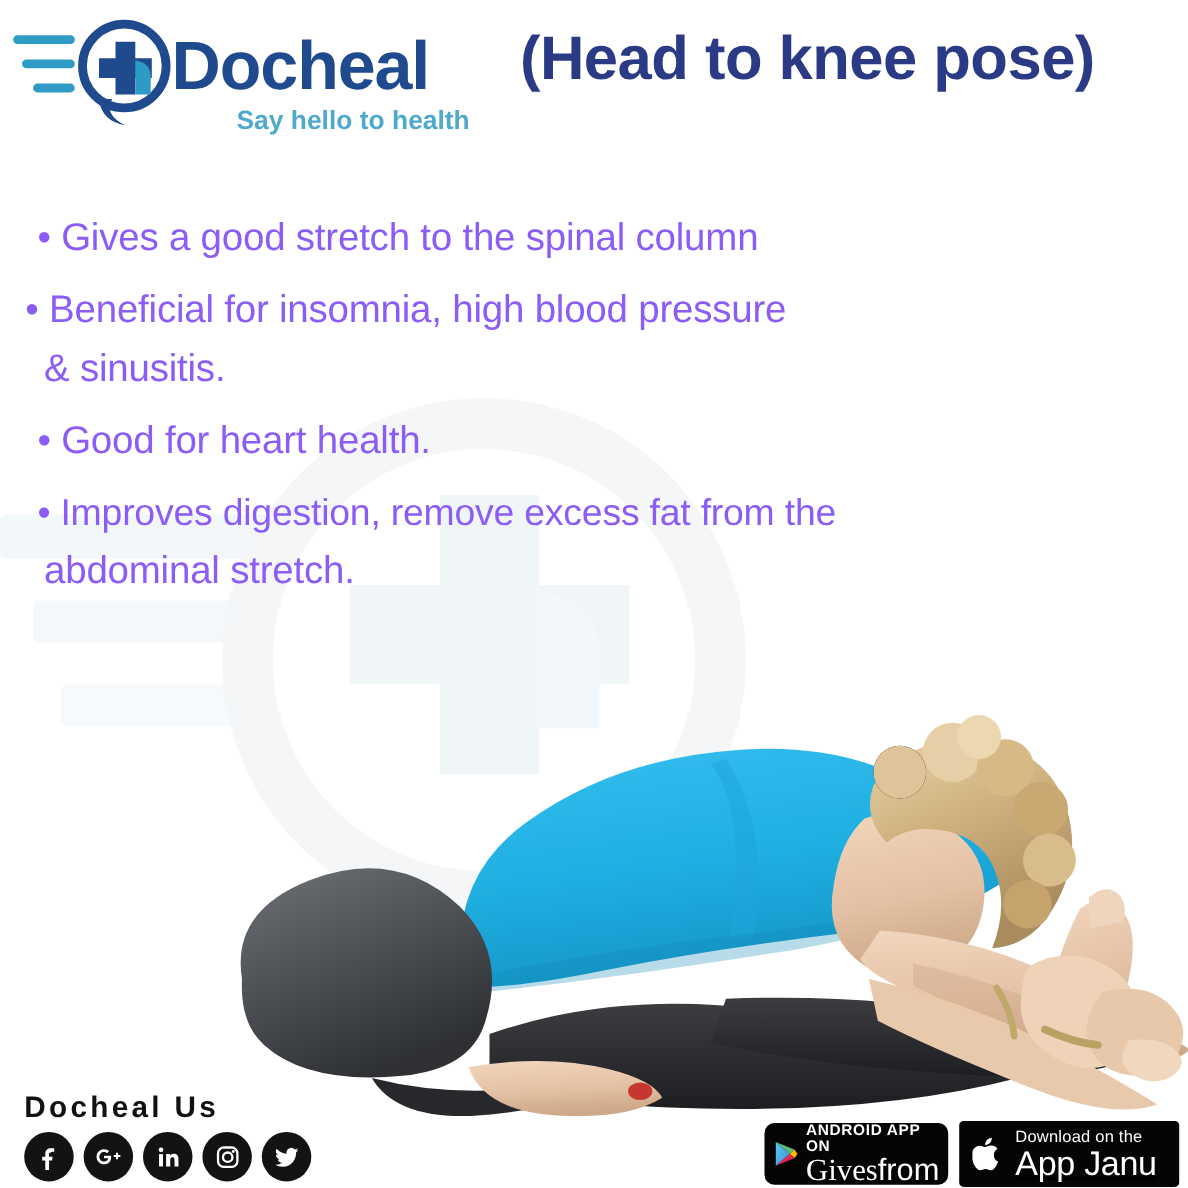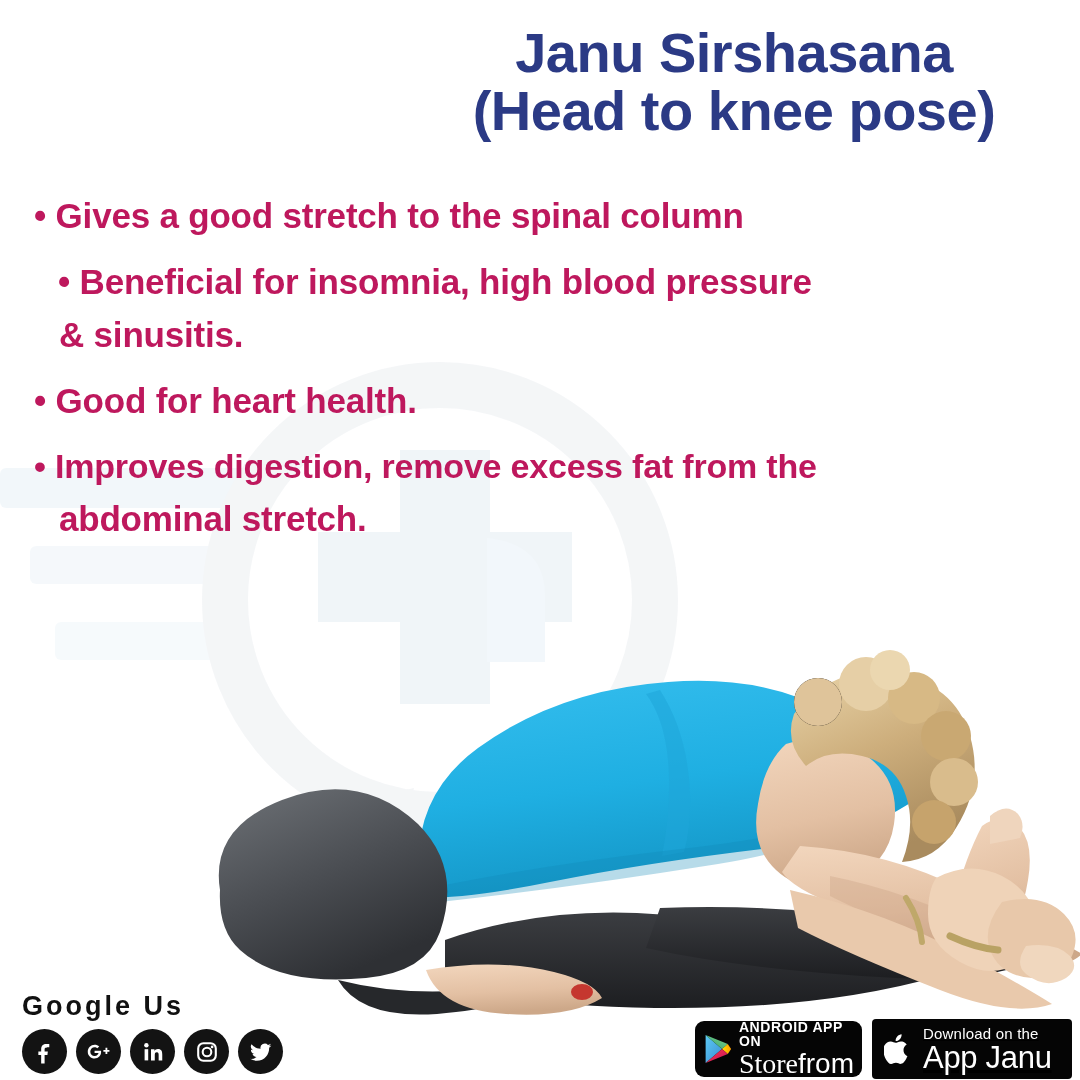--- a/index.html
+++ b/index.html
@@ -93,31 +93,31 @@
 
   
   .bullets {
     position: absolute;
     left: 0;
     top: 198px;
     width: 1080px;
     z-index: 3;
   }
   .bullet-row {
-    color: #be185d;
-    font-weight: bold;
+    color: #8b5cf6;
+    font-weight: normal;
     font-size: 35px;
     line-height: 1.02;
     letter-spacing: -0.2px;
     white-space: nowrap;
     padding: 0 0 0 34px;
     margin: 0 0 30px 0;
   }
-  .bullet-row.indent { padding-left: 58px; }
-  .bullet-row.cont   { padding-left: 59px; margin-top: -12px; }
+  .bullet-row.indent { padding-left: 23px; }
+  .bullet-row.cont   { padding-left: 40px; margin-top: -12px; }
   .bullet-row.wide   { font-size: 34px; }
 
   
   .photo {
     position: absolute;
     left: 190px;
     top: 640px;
     width: 890px;
     height: 390px;
     z-index: 2;
@@ -230,23 +230,40 @@
         <path d="M360 500 q 40 68 110 70 q -70 -26 -56 -82 z" fill="#ECEFF2"></path>
 
         <path d="M400 150 h90 v82 h82 v90 h-82 v82 h-90 v-82 h-82 v-90 h82 z" fill="#E4EDF4"></path>
         <path d="M487 238 q 58 6 58 58 v 66 h -58 z" fill="#E9F2F8"></path>
       </g>
     </svg>
   </div>
 
   <div class="header">
 
+    <div class="logo-block">
+      <div class="logo-mark">
+        <svg viewBox="0 0 152 100" width="152" height="100" aria-hidden="true">
+
+          <rect x="4" y="18" width="56" height="8" rx="4" fill="#2E9BC4"></rect>
+          <rect x="12" y="40" width="48" height="8" rx="4" fill="#2E9BC4"></rect>
+          <rect x="22" y="62" width="38" height="8" rx="4" fill="#2E9BC4"></rect>
+
+          <circle cx="105" cy="46" r="38" fill="none" stroke="#1F4B8E" stroke-width="8"></circle>
+          <path d="M82 76 q 2 20 24 24 q -20 -10 -12 -24 z" fill="#1F4B8E"></path>
+
+          <path d="M97 24 h18 v15 h15 v18 h-15 v15 h-18 v-15 h-15 v-18 h15 z" fill="#1F4B8E"></path>
+          <path d="M115 41 q 14 2 14 15 v 16 h -14 z" fill="#2E9BC4"></path>
+        </svg>
+      </div>
+      <div class="logo-word">Docheal</div>
+      <div class="logo-tag">Say hello to health</div>
+    </div>
 
     <div class="title-block">
-      <div class="title-line">Janu Sirshasana</div>
       <div class="title-line">(Head to knee pose)</div>
     </div>
   </div>
 
   <div class="bullets">
     <div class="bullet-row">• Gives a good stretch to the spinal column</div>
     <div class="bullet-row indent">• Beneficial for insomnia, high blood pressure</div>
     <div class="bullet-row cont">&amp; sinusitis.</div>
     <div class="bullet-row">• Good for heart health.</div>
     <div class="bullet-row wide">• Improves digestion, remove excess fat from the</div>
@@ -362,21 +379,21 @@
       <path d="M812 262 q 40 -10 62 12 q 18 18 8 42 q -10 24 -40 22 q -32 -2 -42 -28 q -8 -22 12 -48 z" fill="#E8C8AA"></path>
 
       <path d="M836 306 q 30 -4 44 10 q 10 12 -4 22 q -20 12 -40 -4 q -12 -10 0 -28 z" fill="#F0D7BE"></path>
 
       <path d="M760 296 q 26 12 48 14" stroke="#B9A264" stroke-width="7" fill="none" stroke-linecap="round"></path>
       <path d="M716 258 q 14 22 16 44" stroke="#BFA86A" stroke-width="6" fill="none" stroke-linecap="round"></path>
     </svg>
   </div>
 
   <div class="follow-block">
-    <div class="follow-label">Google Us</div>
+    <div class="follow-label">Docheal Us</div>
     <div class="social-row">
 
       <div class="social-icon">
         <svg viewBox="0 0 24 24" width="25" height="25" aria-hidden="true">
           <path fill="#ffffff" d="M14.6 7.8h2V4.9c-.35-.05-1.54-.15-2.92-.15-2.9 0-4.88 1.72-4.88 4.88V12H6.1v3.3h2.7v8.3h3.3v-8.3h2.7l.4-3.3h-3.1V9.96c0-.95.26-1.6 1.5-1.6z"></path>
         </svg>
       </div>
 
       <div class="social-icon">
         <svg viewBox="0 0 28 24" width="27" height="23" aria-hidden="true">
@@ -433,21 +450,21 @@
           </linearGradient>
         </defs>
         <path d="M2 2 L22 19 L2 36 Z" fill="url(#gp1)"></path>
         <path d="M2 2 L22 19 L29 13 Z" fill="url(#gp4)"></path>
         <path d="M22 19 L29 13 L33 19 L29 25 Z" fill="url(#gp2)"></path>
         <path d="M2 36 L22 19 L29 25 Z" fill="url(#gp3)"></path>
       </svg>
       <span class="badge-text">
         <span class="g-small">ANDROID APP ON</span>
         <span class="g-big">
-          <span>Store</span><span class="play">from</span>
+          <span>Gives</span><span class="play">from</span>
         </span>
       </span>
     </div>
 
     <div class="badge badge-apple">
       <svg viewBox="0 0 30 36" width="29" height="35" aria-hidden="true">
         <path fill="#ffffff" d="M20.2 18.6c-.04-3.9 3.18-5.77 3.32-5.86-1.81-2.65-4.63-3.02-5.63-3.06-2.4-.24-4.68 1.41-5.9 1.41-1.21 0-3.08-1.38-5.06-1.34-2.6.04-5 1.51-6.34 3.84-2.7 4.69-.69 11.63 1.94 15.44 1.29 1.86 2.82 3.95 4.83 3.88 1.94-.08 2.67-1.25 5.01-1.25s3 1.25 5.05 1.21c2.08-.04 3.4-1.9 4.67-3.77 1.47-2.16 2.08-4.26 2.11-4.37-.05-.02-4.05-1.55-4-6.13z"></path>
         <path fill="#ffffff" d="M16.6 7.1c1.07-1.3 1.79-3.1 1.59-4.9-1.54.06-3.4 1.03-4.5 2.32-.99 1.14-1.86 2.97-1.63 4.72 1.72.13 3.47-.87 4.54-2.14z"></path>
       </svg>
       <span class="badge-text">

